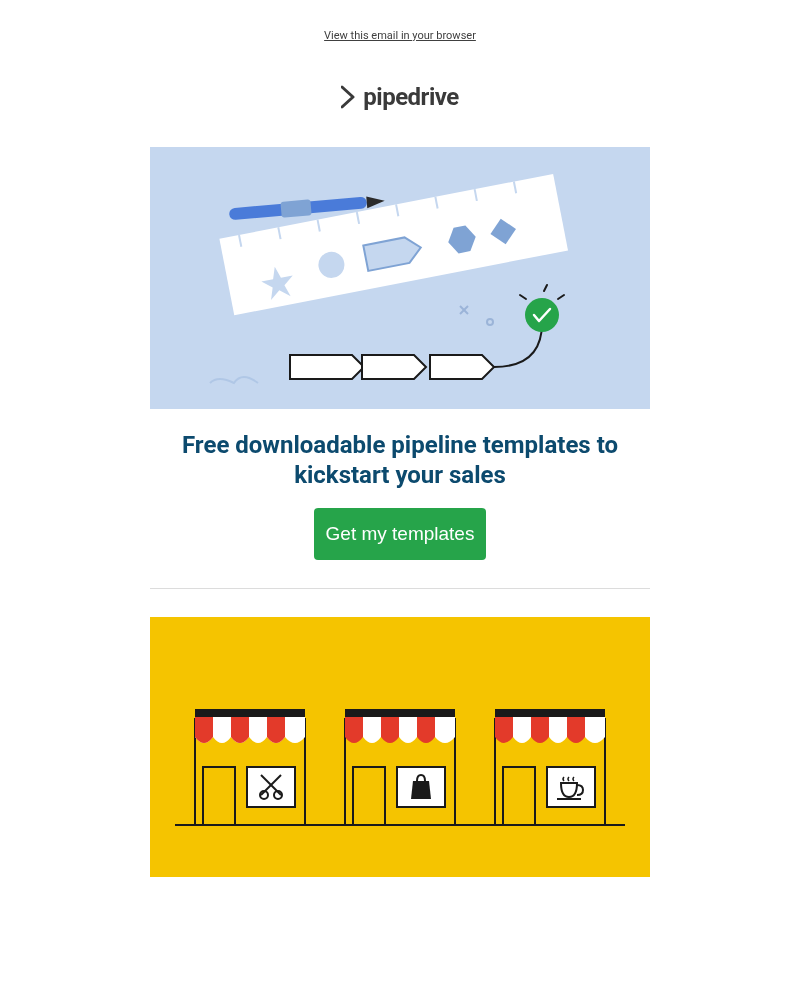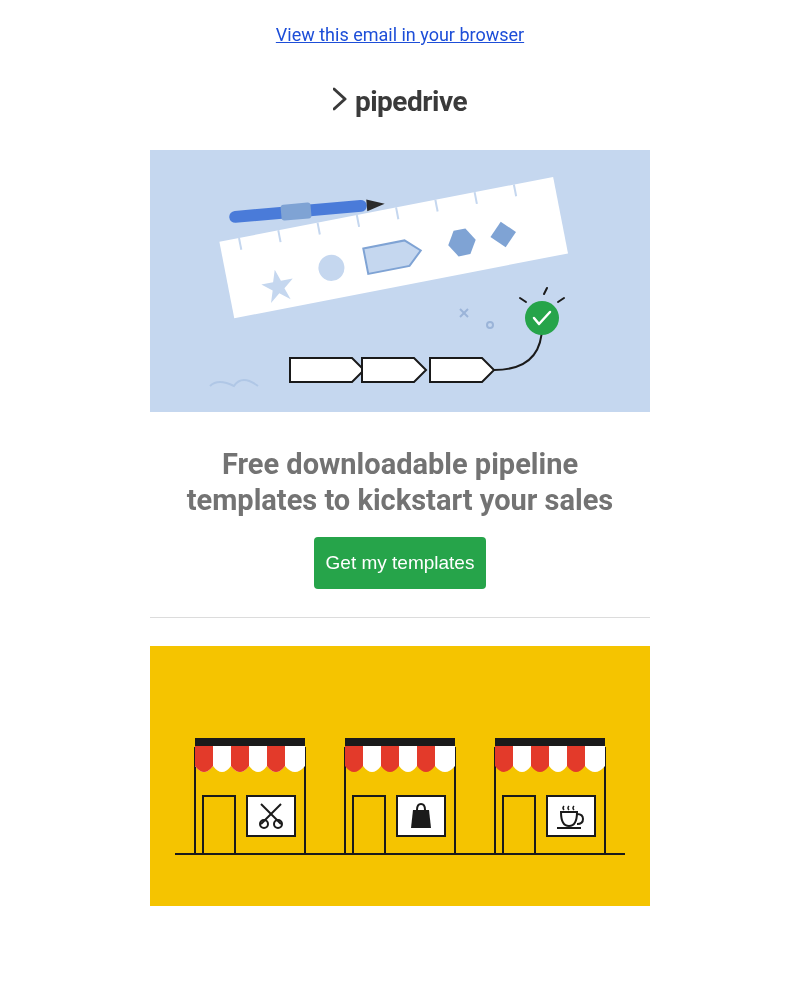--- a/index.html
+++ b/index.html
@@ -12,54 +12,54 @@
     }
     .container {
       width: 500px;
       margin: 0 auto;
       text-align: center;
     }
     .view-browser {
       padding: 24px 0 16px;
     }
     .view-browser a {
-      color: #1d4ed8;
+      color: #404040;
       text-decoration: underline;
-      font-size: 18px;
+      font-size: 11px;
     }
     .logo-wrap {
       padding: 24px 0 32px;
     }
     .logo {
-      font-size: 28px;
+      font-size: 24px;
       font-weight: 700;
       letter-spacing: -0.5px;
       color: #3a3a3a;
       display: inline-flex;
       align-items: flex-start;
       gap: 4px;
     }
     .logo-arrow {
       display: inline-block;
       line-height: 0;
     }
     .hero-img-1 {
       width: 500px;
       height: 262px;
       background: #c5d7ef;
       position: relative;
       overflow: hidden;
     }
     .hero-img-1 svg { display: block; }
     .headline {
-      font-size: 29px;
+      font-size: 24px;
       font-weight: 700;
       line-height: 1.25;
-      color: #737373;
-      padding: 34px 20px 18px;
+      color: #0c4a6e;
+      padding: 21px 20px 18px;
     }
     .subhead {
       font-size: 16px;
       line-height: 1.55;
       color: #2b2b2b;
       padding: 0 20px 32px;
     }
     .cta {
       display: inline-block;
       background: #26a44a;

